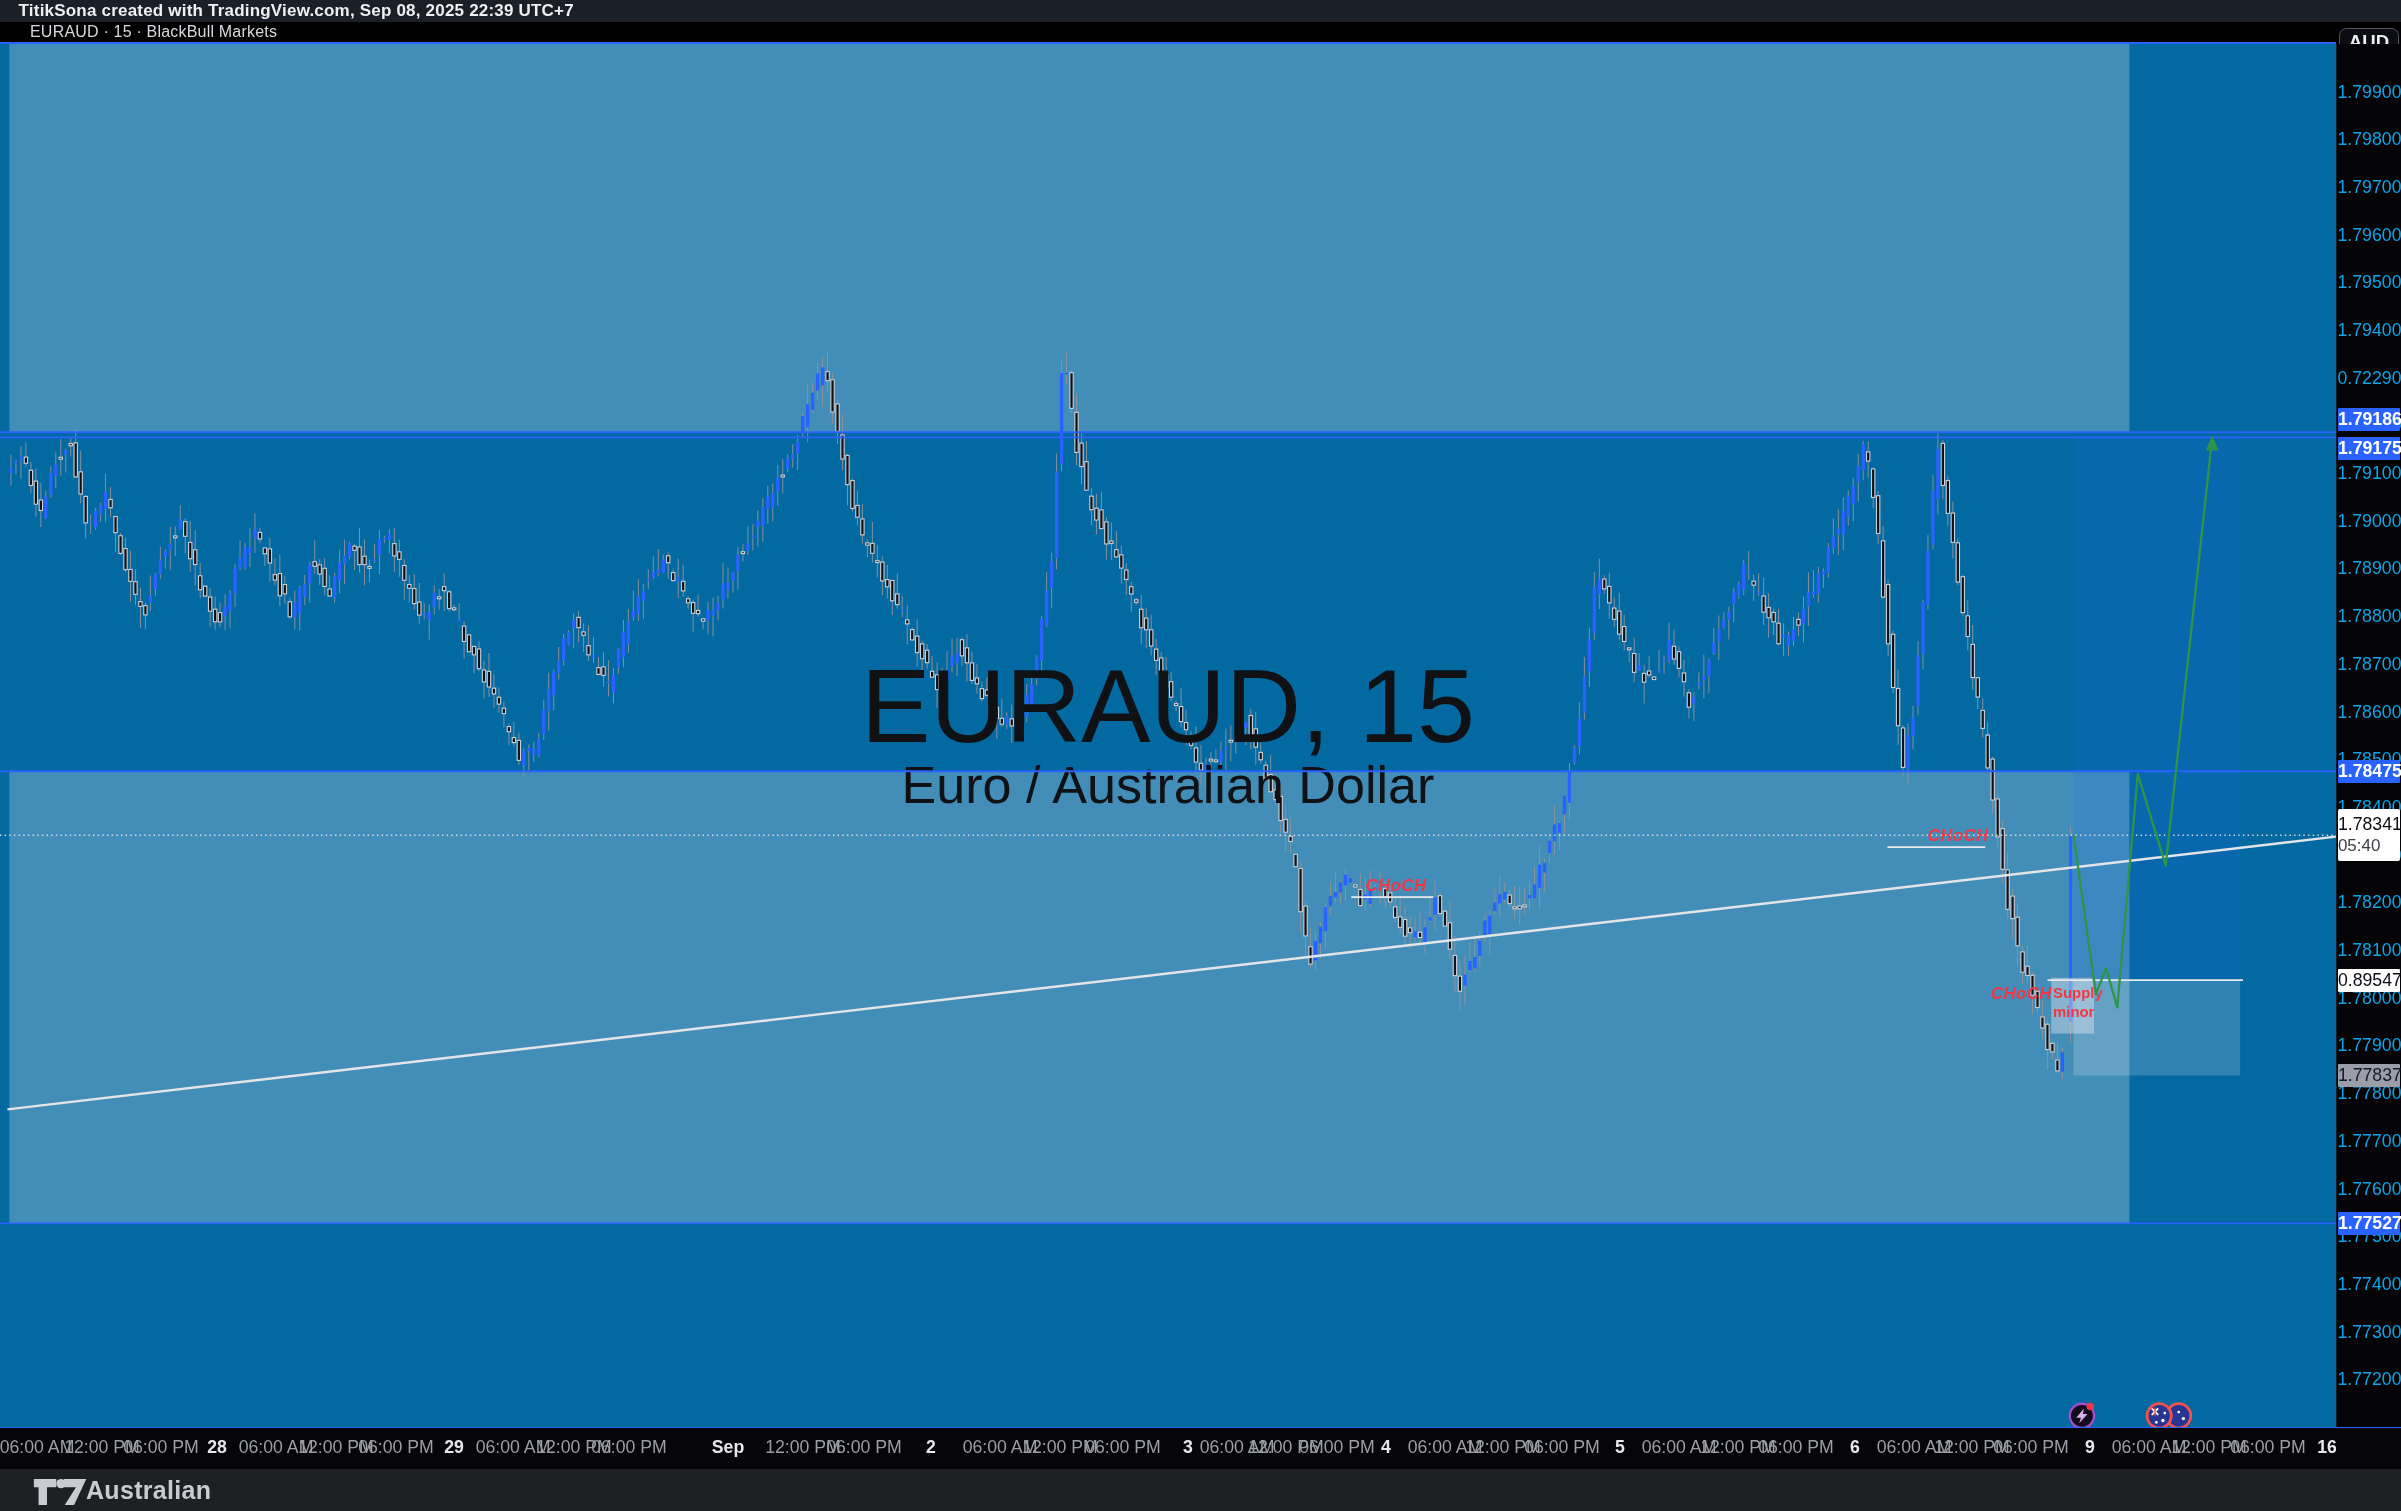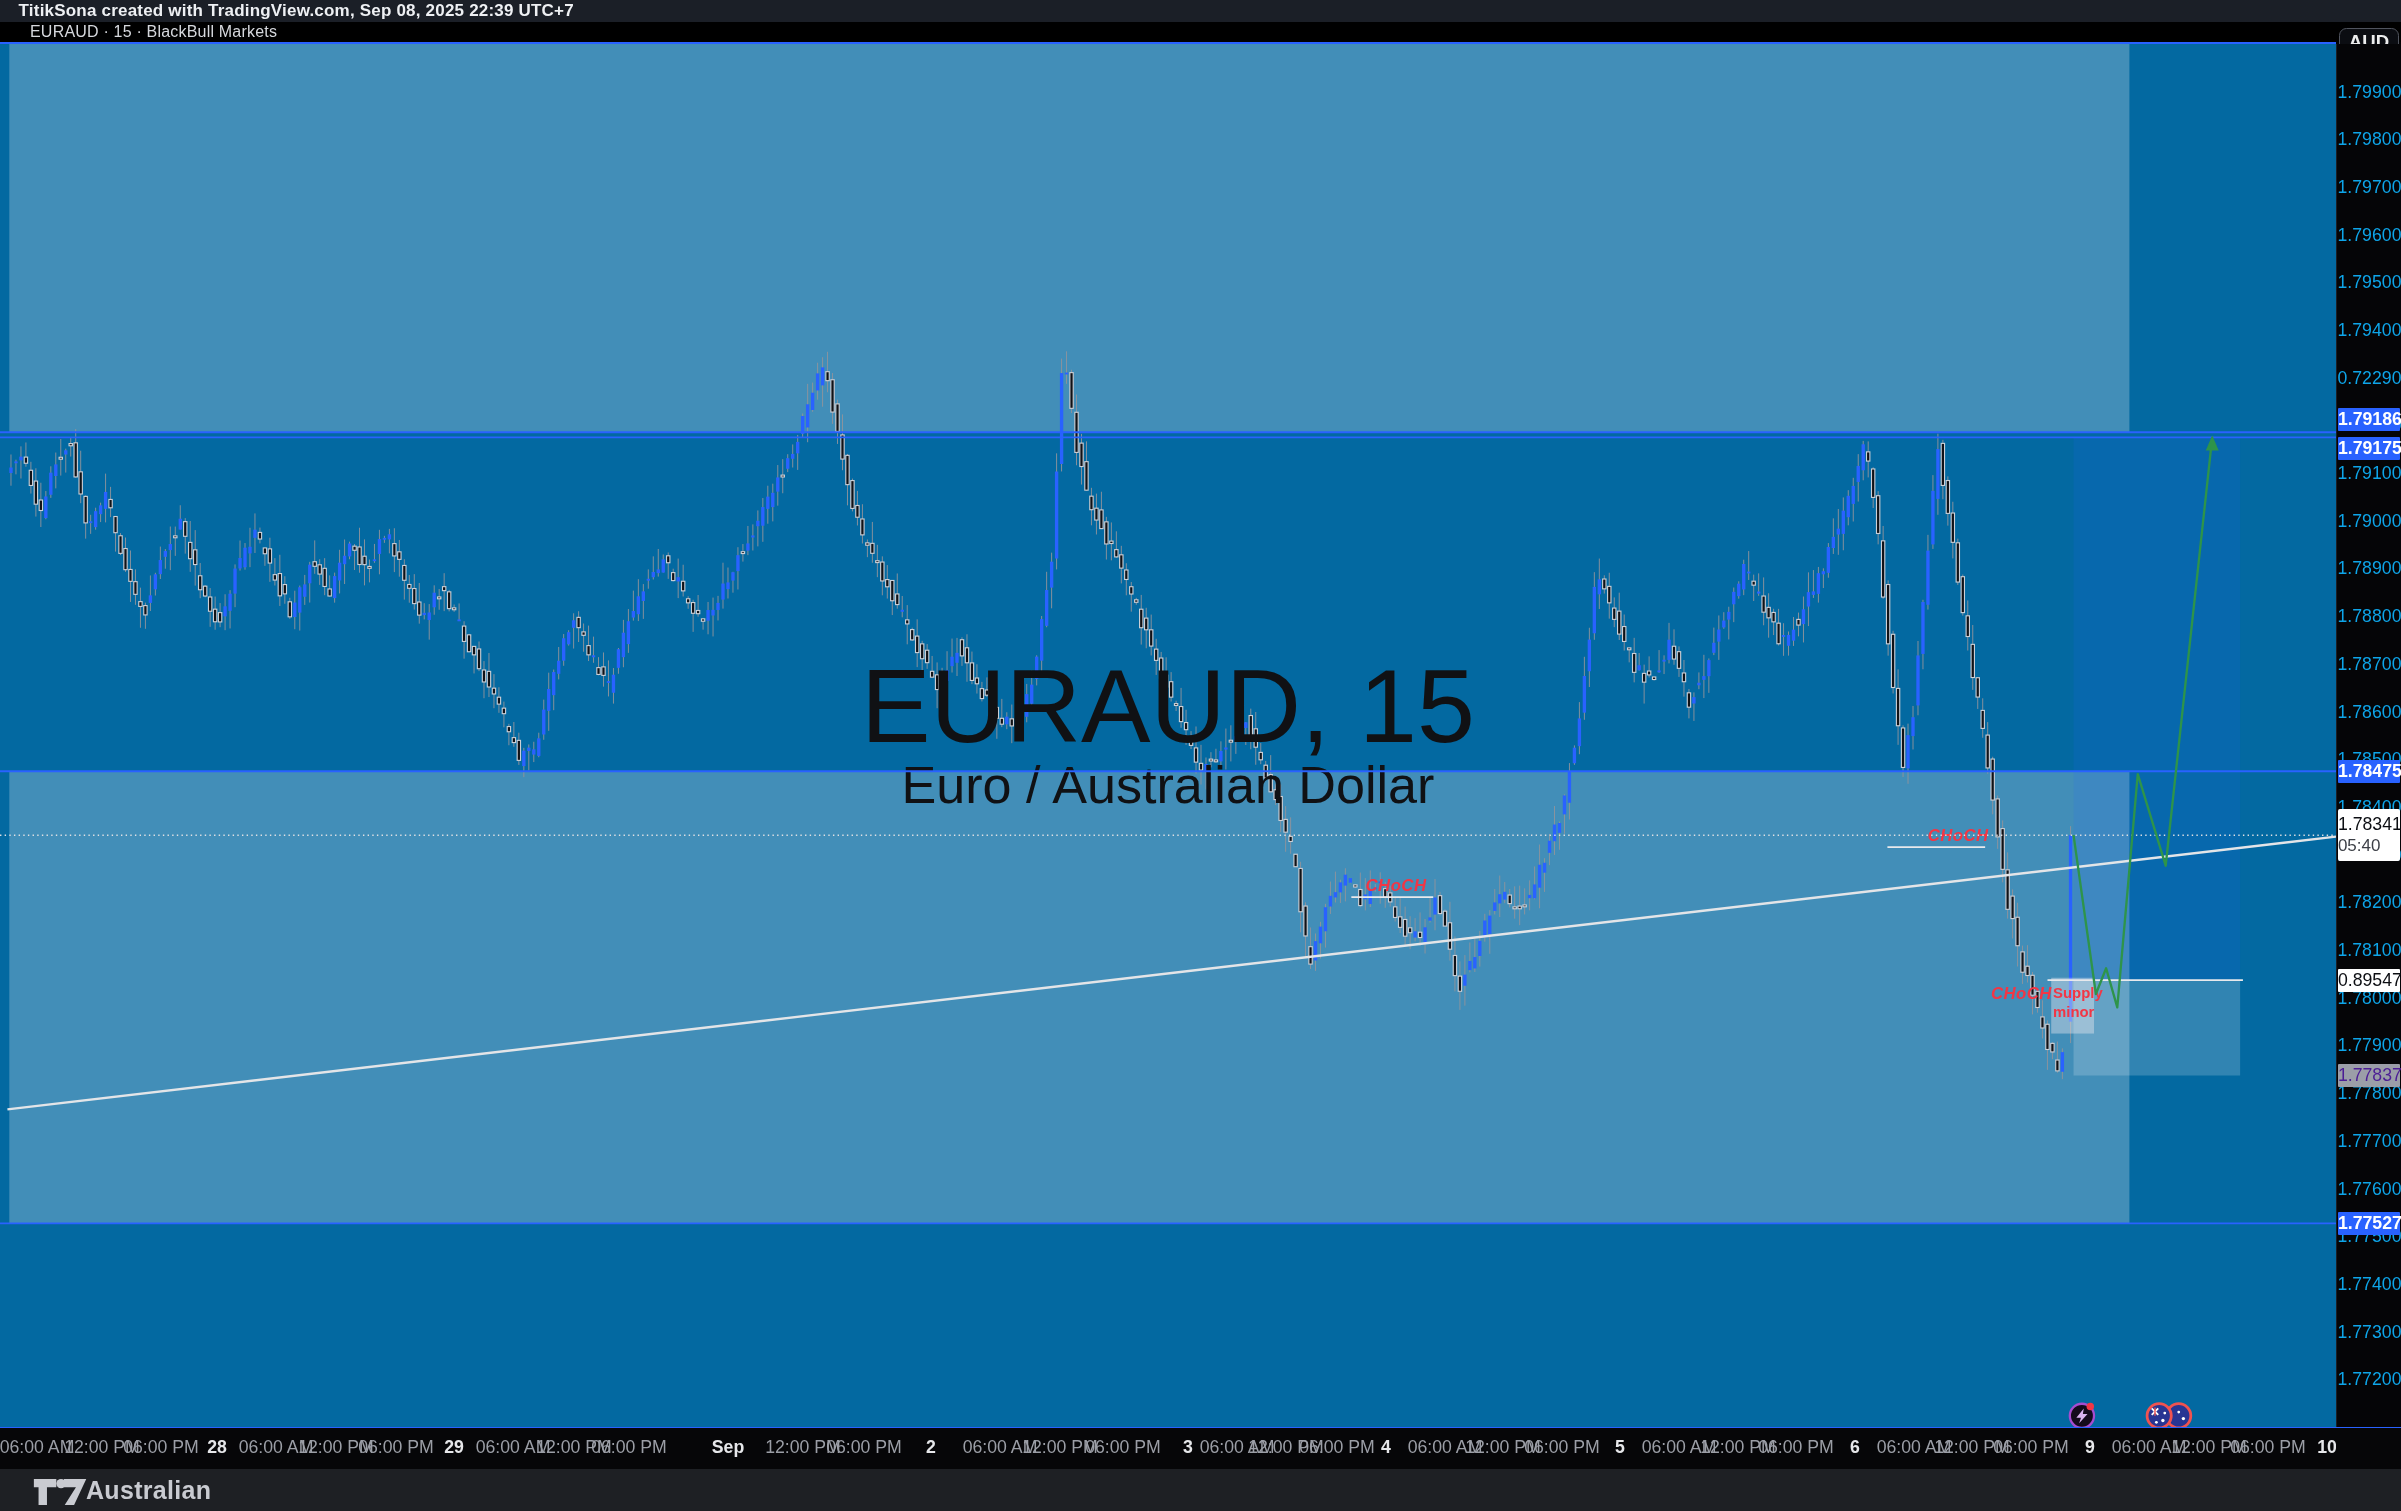--- a/index.html
+++ b/index.html
@@ -15,21 +15,21 @@
   #audbtn{position:absolute;left:2339px;top:28px;width:60px;height:27px;border:1.9px solid #50545e;border-radius:7.4px;
           background:#0b0d12;color:#eceded;font-size:18.6px;font-weight:700;display:flex;align-items:center;justify-content:center;box-sizing:border-box;}
   
   #plot{position:absolute;left:0;top:44px;width:2336px;height:1383px;background:#0369a1;overflow:hidden;}
   
   #paxis{position:absolute;left:2336px;top:44px;width:65px;height:1383px;background:#050507;border-left:0.9px solid #1c1f26;}
   .ptick{position:absolute;left:0;width:65px;height:22.3px;line-height:22.3px;text-align:center;font-size:17.7px;color:#0ea5e9;}
   .plabel{position:absolute;left:0.9px;width:62px;height:23px;line-height:23px;text-align:center;font-size:17.7px;font-weight:700;border-radius:1px;}
   .plabel.blue{background:#2962ff;color:#fff;}
   .plabel.white{background:#ffffff;color:#0b0d12;font-weight:400;}
-  .plabel.gray{background:#9b9ea8;color:#4c1d95;font-weight:400;}
+  .plabel.gray{background:#9b9ea8;color:#0f172a;font-weight:400;}
   #cntdown{position:absolute;left:0.9px;width:62px;height:52px;background:#fff;border-radius:1.9px;}
   #cntdown .p1{display:block;font-size:17.7px;color:#0b0d12;margin-top:4.7px;}
   #cntdown .p2{display:block;font-size:17px;color:#3c3f46;margin-top:0.9px;}
   
   #taxis{position:absolute;left:0;top:1427px;width:2336px;height:42px;background:#060608;border-top:1.9px solid #2962ff;box-sizing:border-box;}
   .ttick{position:absolute;top:9.3px;transform:translateX(-50%);font-size:17.7px;color:#9b9ea6;white-space:nowrap;}
   .ttick.major{color:#e6e7ea;font-weight:700;}
   #tcorner{position:absolute;left:2336px;top:1427px;width:65px;height:42px;background:#060608;border-top:1.9px solid #2962ff;box-sizing:border-box;}
   
   #footer{position:absolute;left:0;top:1469px;width:2401px;height:43px;background:#1e2024;}
@@ -998,21 +998,21 @@
       <div class="ttick" style="left: 1738px;">12:00 PM</div>
       <div class="ttick" style="left: 1796px;">06:00 PM</div>
       <div class="ttick major" style="left: 1855px;">6</div>
       <div class="ttick" style="left: 1914px;">06:00 AM</div>
       <div class="ttick" style="left: 1972px;">12:00 PM</div>
       <div class="ttick" style="left: 2031px;">06:00 PM</div>
       <div class="ttick major" style="left: 2090px;">9</div>
       <div class="ttick" style="left: 2149px;">06:00 AM</div>
       <div class="ttick" style="left: 2209px;">12:00 PM</div>
       <div class="ttick" style="left: 2268px;">06:00 PM</div>
-      <div class="ttick major" style="left: 2327px;">10</div>
+      <div class="ttick major" style="left: 2327px;">16</div>
     </div>
   <div id="tcorner"></div>
 
   <div id="footer">
     <svg id="tvglyph" width="58" height="32" viewBox="0 0 62 34">
       <path d="M2 3 H26 V12 H16 V31 H7 V12 H2 Z" fill="#c9cbd1"></path>
       <circle cx="31" cy="8" r="5" fill="#c9cbd1"></circle>
       <path d="M34 3 H58 L45 31 H35 L47 12 H34 Z" fill="#c9cbd1"></path>
     </svg>
     <span class="brand">Australian</span>

